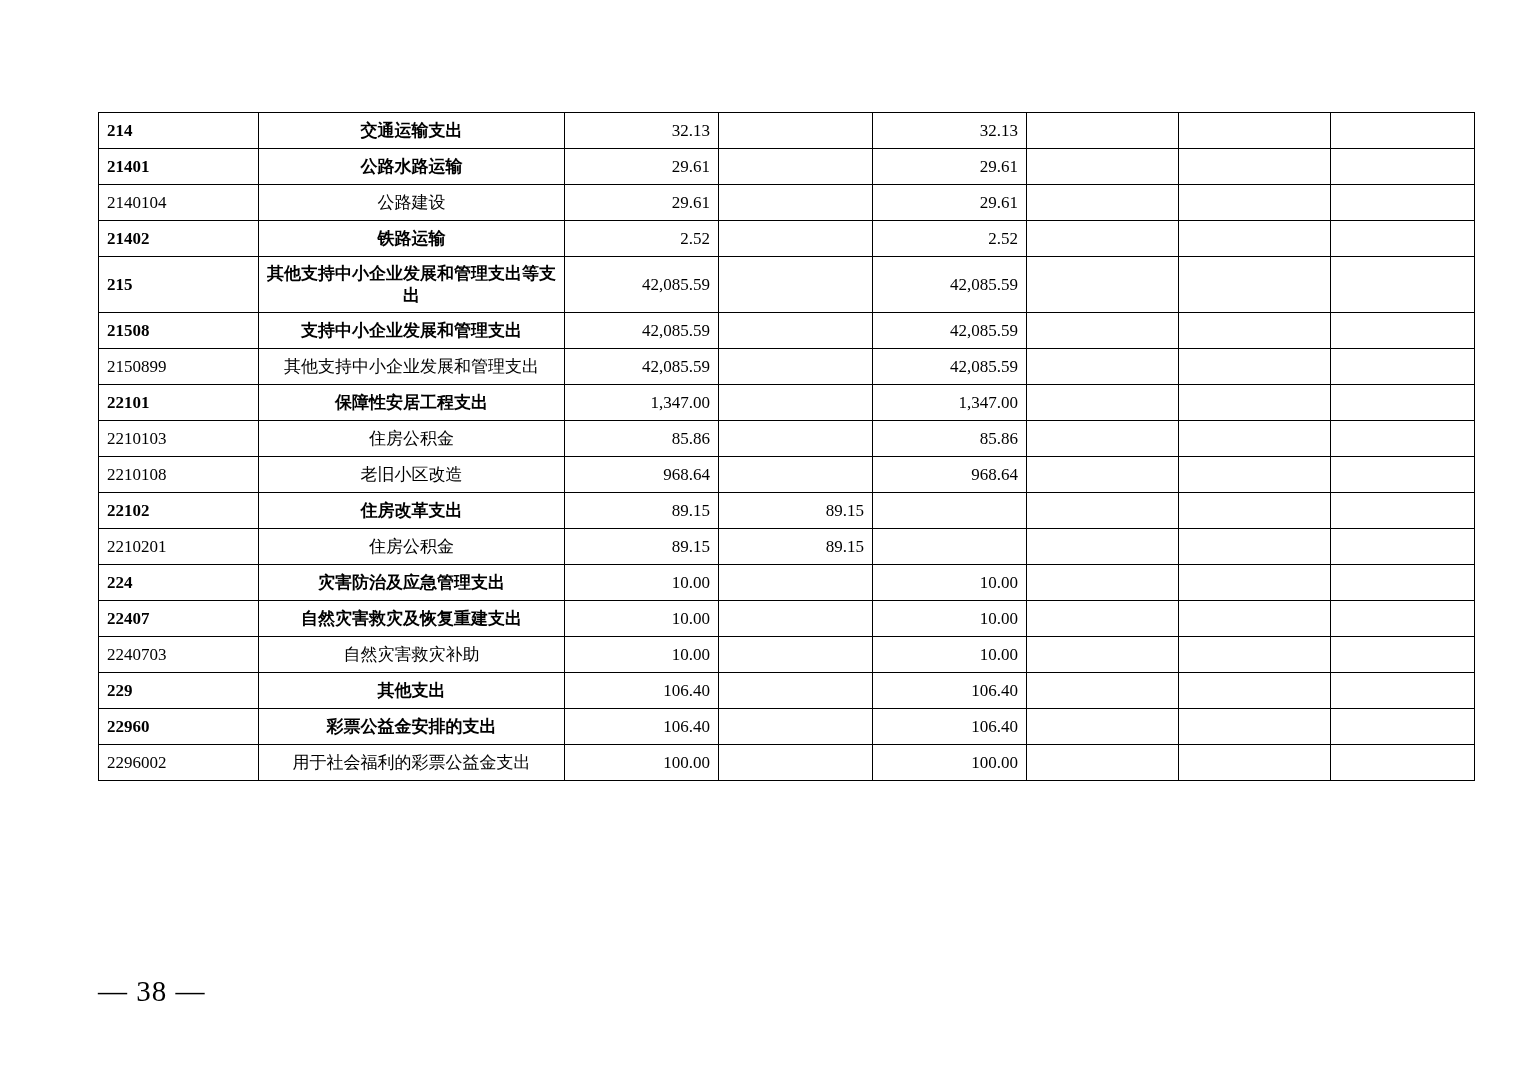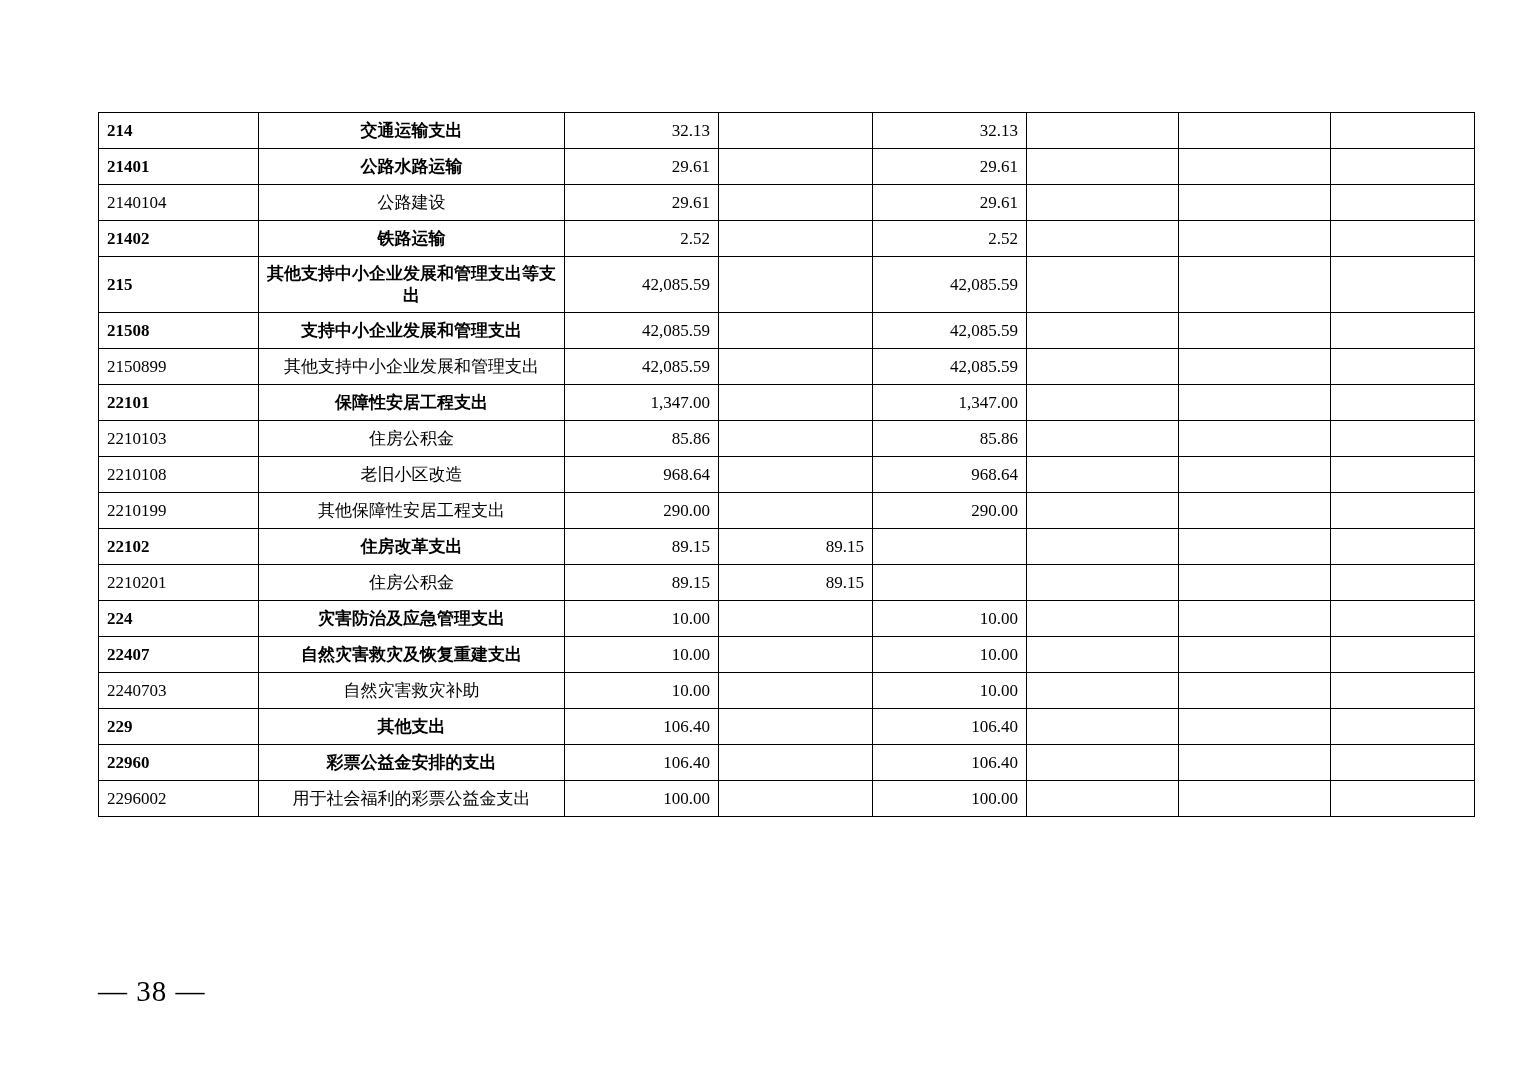--- a/index.html
+++ b/index.html
@@ -188,30 +188,20 @@
         <tr class="lvl3">
           <td class="code">2210108</td>
           <td class="name">老旧小区改造</td>
           <td class="num">968.64</td>
           <td class="num"></td>
           <td class="num">968.64</td>
           <td class="num"></td>
           <td class="num"></td>
           <td class="num"></td>
         </tr>
-        <tr class="lvl3">
-          <td class="code">2210199</td>
-          <td class="name">其他保障性安居工程支出</td>
-          <td class="num">290.00</td>
-          <td class="num"></td>
-          <td class="num">290.00</td>
-          <td class="num"></td>
-          <td class="num"></td>
-          <td class="num"></td>
-        </tr>
         <tr class="lvl2">
           <td class="code">22102</td>
           <td class="name">住房改革支出</td>
           <td class="num">89.15</td>
           <td class="num">89.15</td>
           <td class="num"></td>
           <td class="num"></td>
           <td class="num"></td>
           <td class="num"></td>
         </tr>

